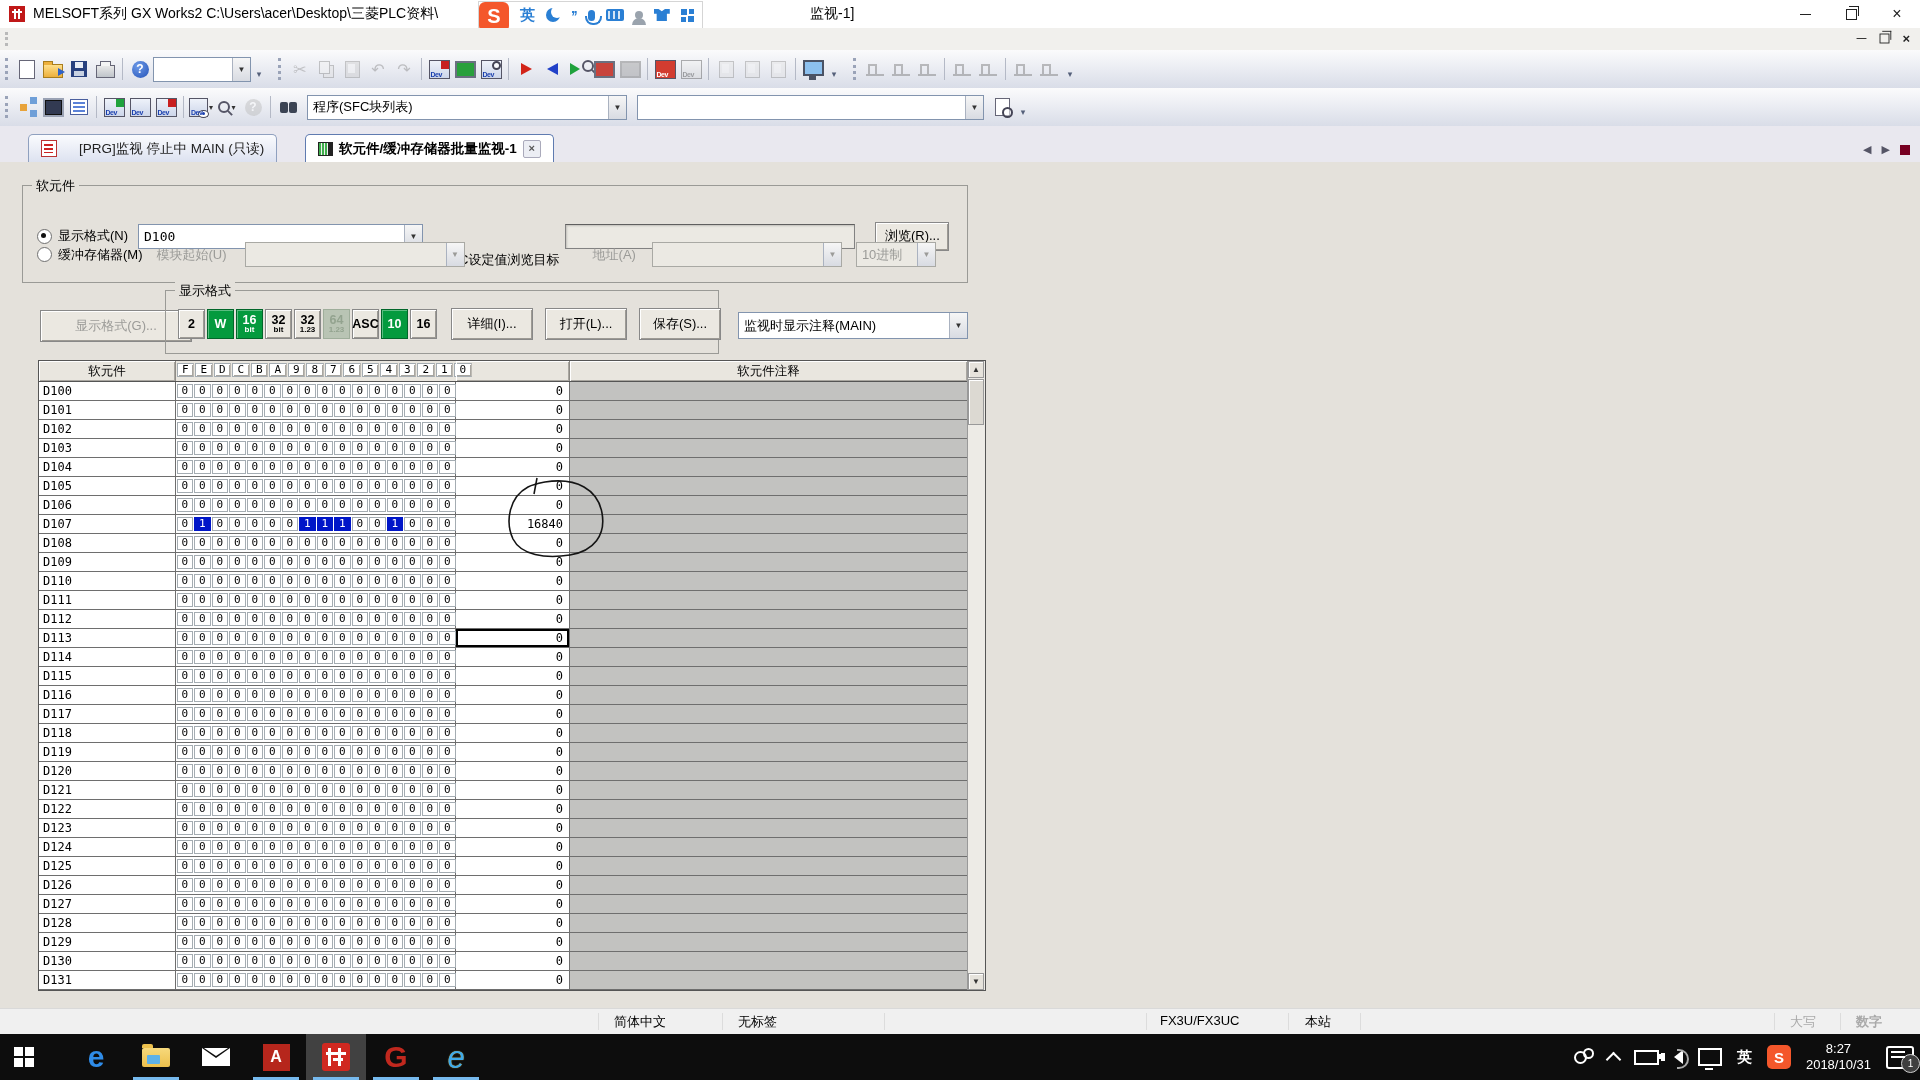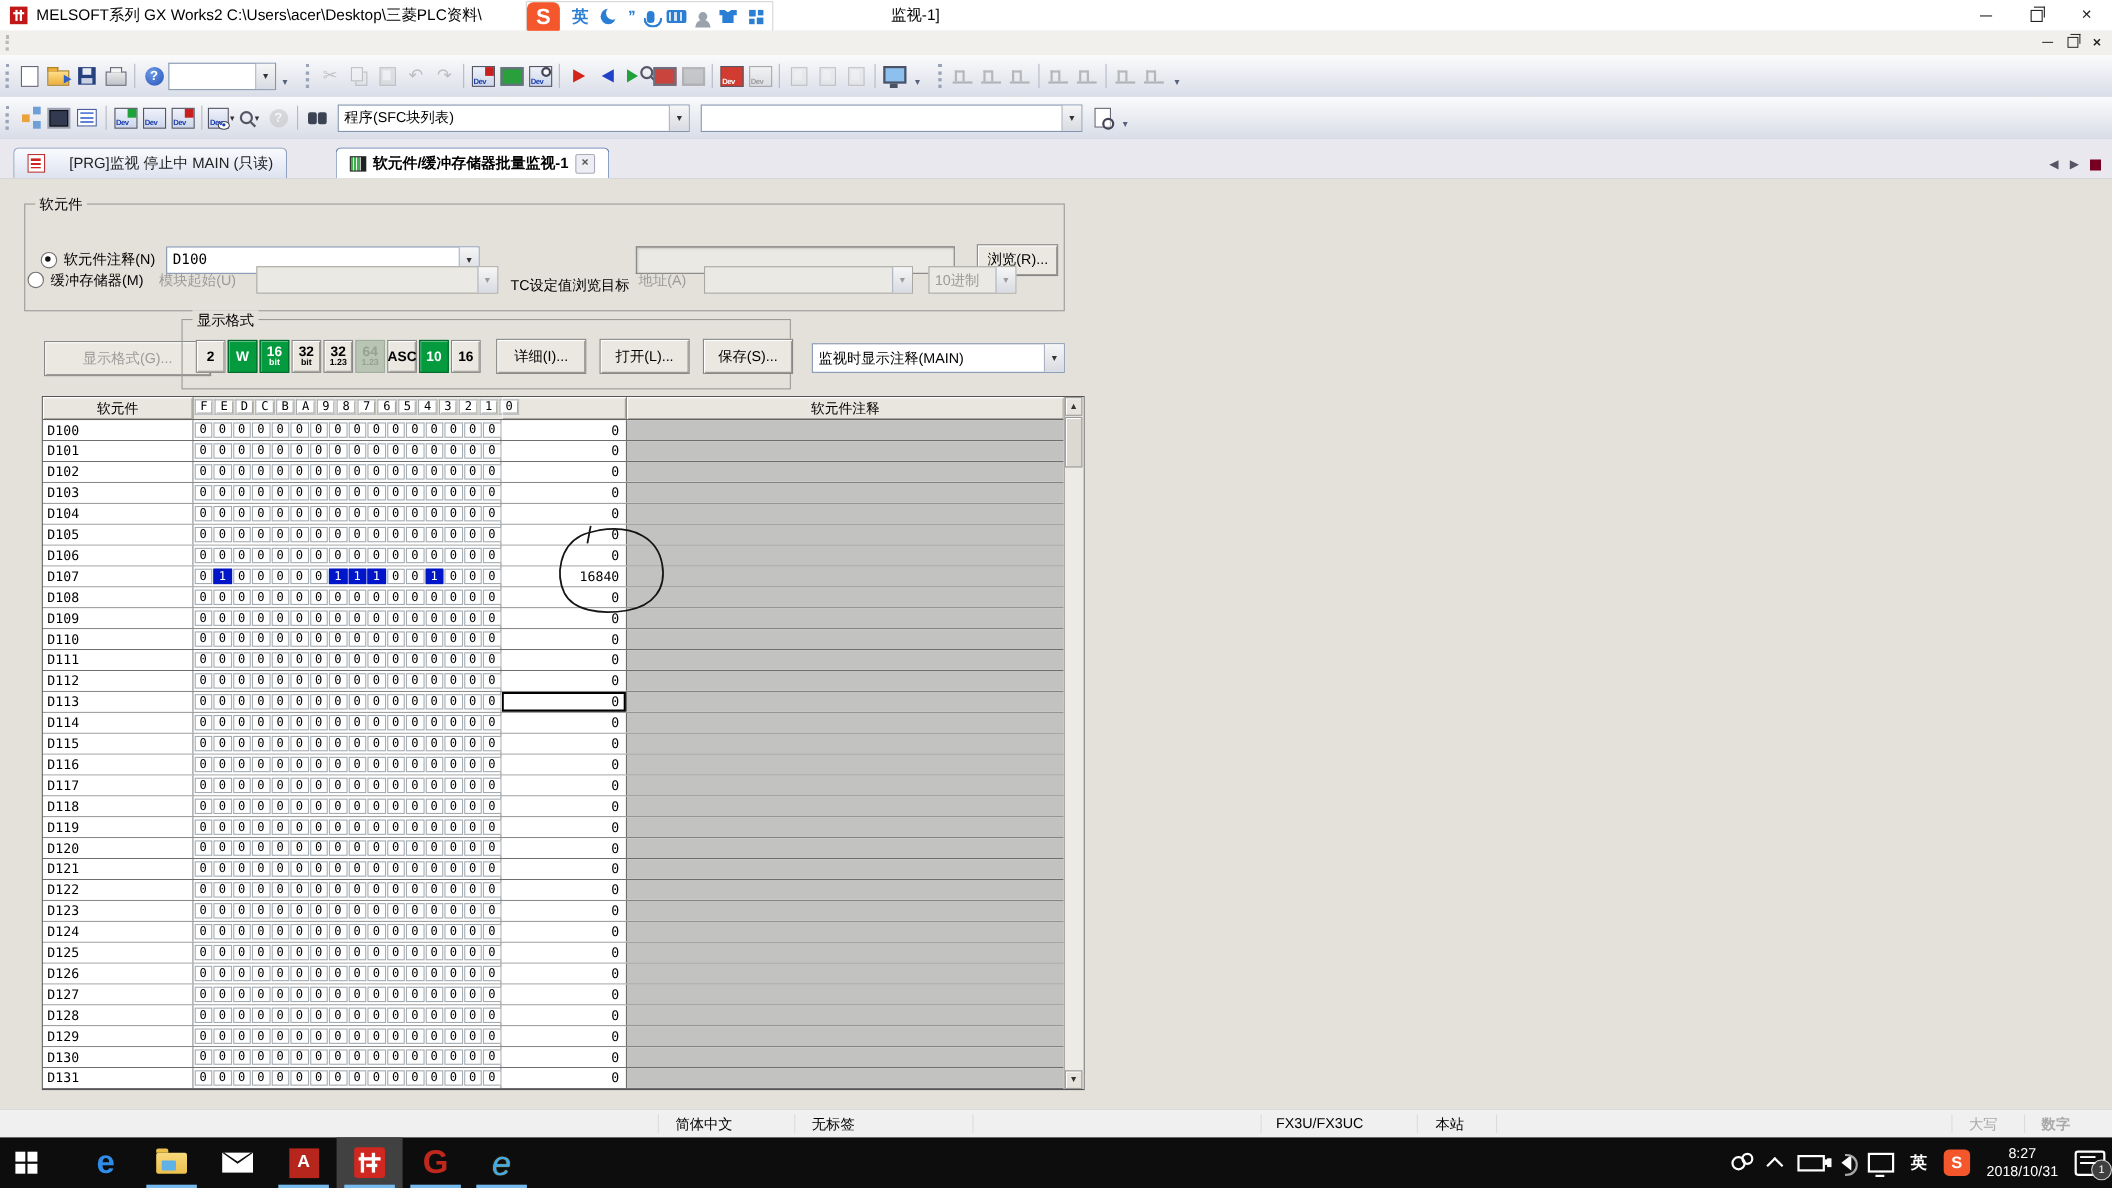--- a/index.html
+++ b/index.html
@@ -111,21 +111,21 @@
   .i-binoc{width:8px;height:11px;background:#3c4454;border-radius:2px;box-shadow:9px 0 0 #3c4454;margin-right:9px;}
   .i-pagemag{width:13px;height:16px;background:#fff;border:1px solid #667;position:relative;}
   .i-pagemag::after{content:"";position:absolute;right:-4px;bottom:-3px;width:7px;height:7px;border:2px solid #445;border-radius:50%;background:#fff8;}
   .i-eye{position:absolute;right:-2px;bottom:-2px;width:9px;height:6px;border-radius:50%;background:#fff;border:1px solid #445;}
   .i-eye::after{content:"";position:absolute;left:3px;top:1px;width:3px;height:3px;border-radius:50%;background:#1a3fae;}
   .dd{font-size:8px;color:#333;margin-left:1px;}
 
   
   .tabbar{position:absolute;left:0;top:126px;width:1920px;height:36px;background:#e9e8ef;border-bottom:1px solid #8fa0bf;}
   .tab{position:absolute;bottom:0;height:27px;display:flex;align-items:center;gap:6px;padding:0 12px;border:1px solid #8fa0bf;border-bottom:none;border-radius:5px 5px 0 0;font-size:13.5px;}
-  .tab.inactive{left:12px;background:linear-gradient(#fafbfe,#dde2f0);color:#222;gap:22px;}
+  .tab.inactive{left:28px;background:linear-gradient(#fafbfe,#dde2f0);color:#222;gap:22px;}
   .tab.active{left:305px;background:#fff;border-color:#5f7bb0;font-weight:bold;z-index:2;}
   .tabico1{width:14px;height:15px;background:#fff;border:1px solid #b33;position:relative;}
   .tabico1::after{content:"";position:absolute;left:2px;top:3px;width:9px;height:9px;background:
     repeating-linear-gradient(#c22 0 2px,transparent 2px 4px);}
   .tabico2{width:15px;height:14px;background:#222;position:relative;}
   .tabico2::after{content:"";position:absolute;left:1px;top:1px;width:9px;height:12px;background:repeating-linear-gradient(90deg,#3fae4c 0 2px,#eee 2px 3px);}
   .tab-close{width:16px;height:16px;border:1px solid #aab;background:#eceef4;color:#555;font-size:11px;line-height:14px;text-align:center;border-radius:2px;}
   .tab-nav{position:absolute;right:10px;bottom:6px;display:flex;gap:10px;align-items:center;color:#556;}
   .tab-nav .arr{font-size:11px;}
   .corner-ico{width:10px;height:10px;background:#702;}
@@ -450,34 +450,34 @@
     <span class="corner-ico"></span>
   </div>
 </div>
 
 <div class="content">
 
   <div class="groupbox" style="left:22px;top:23px;width:944px;height:96px;">
     <span class="gb-label">软元件</span>
     <div class="frow" style="left:14px;top:17px;gap:6px;">
       <span class="radio checked"></span>
-      <span class="lbl">软元件注释(N)</span>
+      <span class="lbl">显示格式(N)</span>
       <div class="combo" style="width:283px;margin-left:4px;">
         <span class="cval mono">D100</span>
           <span class="carrow">▼</span>
       </div>
       <span class="lbl" style="margin-left:22px;margin-top:48px;">TC设定值浏览目标</span>
       <div class="sunken" style="width:288px;height:23px;">
         <span></span>
       </div>
       <div class="btn" style="width:72px;height:27px;margin-left:14px;">
         <span>浏览(R)...</span>
       </div>
     </div>
-    <div class="frow" style="left:2px;top:56px;gap:6px;text-align:center;">
+    <div class="frow" style="left:14px;top:56px;gap:6px;text-align:center;">
       <span class="radio"></span>
       <span class="lbl">缓冲存储器(M)</span>
       <span class="lbl dis" style="margin-left:8px;">模块起始(U)</span>
       <div class="combo disabled" style="width:218px;margin-left:12px;">
         <span class="cval"></span>
           <span class="carrow">▼</span>
       </div>
       <span class="lbl dis" style="margin-left:122px;">地址(A)</span>
       <div class="combo disabled" style="width:188px;margin-left:10px;">
         <span class="cval"></span>

